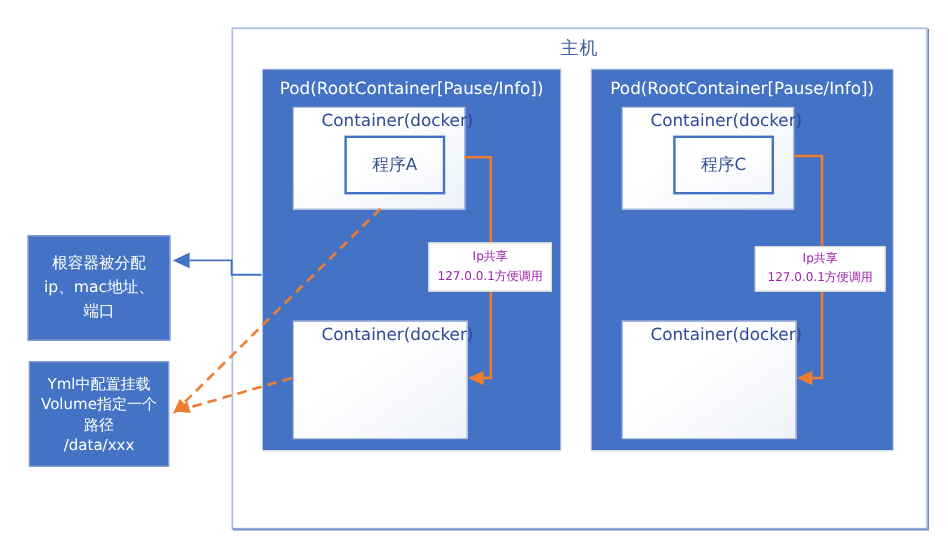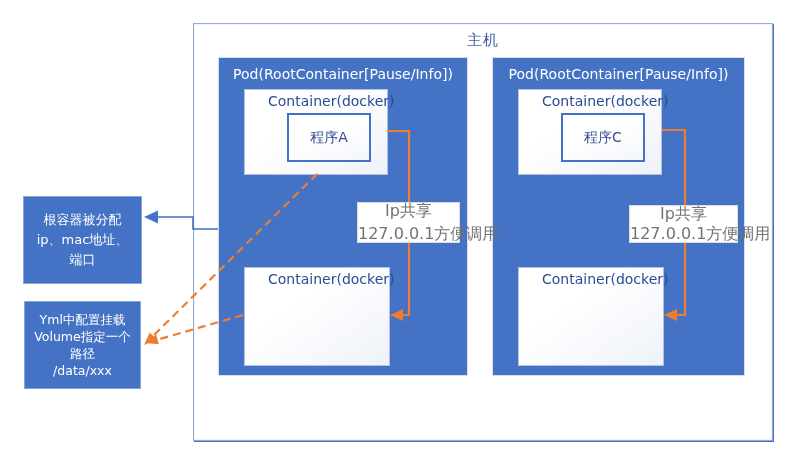--- a/index.html
+++ b/index.html
@@ -65,23 +65,23 @@
     color: #ffffff; text-align: center;
     display: flex; flex-direction: column; justify-content: center;
   }
   .note-root { left: 23px; top: 172px; width: 119px; height: 88px; font-size: 13px; line-height: 20px; margin-top: 24px; }
   .note-volume { left: 24px; top: 301px; width: 117px; height: 88px; font-size: 12.5px; line-height: 17px; }
 
   
   .ip-note {
     position: absolute; z-index: 6;
     background: #ffffff; border: 1px solid #dcdcdc;
-    color: #737373; text-align: center;
-    display: flex; flex-direction: column; justify-content: space-between;
-    font-size: 16px; line-height: 16px; white-space: nowrap;
+    color: #a21caf; text-align: center;
+    display: flex; flex-direction: column; justify-content: center;
+    font-size: 10px; line-height: 16px; white-space: nowrap;
   }
   .ip-note-1 { left: 357px; top: 202px; width: 103px; height: 41px; }
   .ip-note-2 { left: 629px; top: 205px; width: 109px; height: 38px; }
 
   
   svg.arrows {
     position: absolute; left: 0; top: 0; width: 790px; height: 455px;
     z-index: 5; pointer-events: none;
   }
   .stroke-blue { stroke: #4472c4; stroke-width: 1.6; fill: none; }

